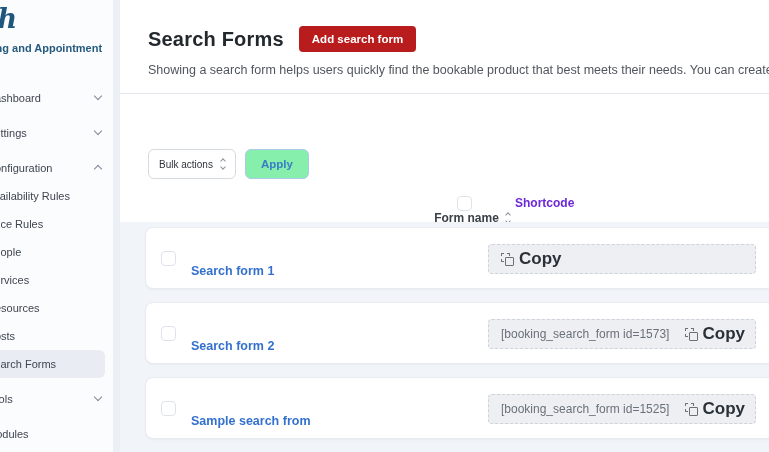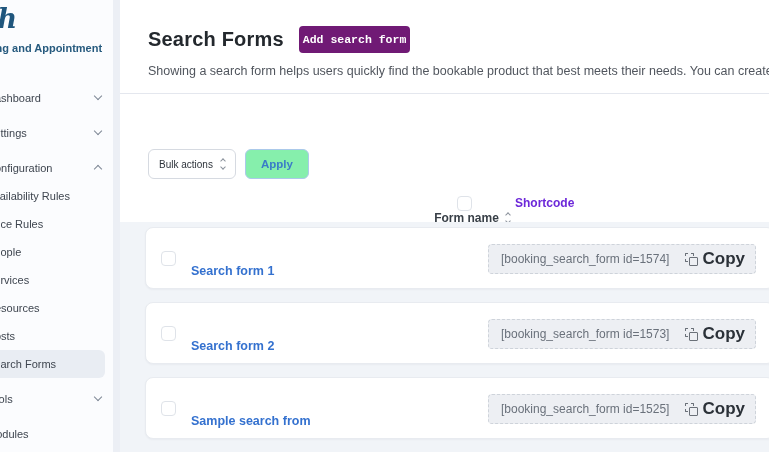--- a/index.html
+++ b/index.html
@@ -42,23 +42,23 @@
 
   
   .main {
     position:absolute; left:120px; top:0; width:649px; height:452px;
     background:#ffffff; overflow:hidden;
   }
   .main-header { height:94px; border-bottom:1px solid #e4e7ee; padding:26px 0 0 28px; }
   .title-row { display:flex; align-items:center; }
   .page-title { font-size:20px; font-weight:600; color:#23282d; letter-spacing:.2px; }
   .add-btn {
-    margin-left:15px; background:#701a75; color:#fff; border:none;
-    font-family:Liberation Mono, monospace; font-size:11.5px; font-weight:bold;
-    padding:7px 4px; border-radius:4px; cursor:pointer;
+    margin-left:15px; background:#b91c1c; color:#fff; border:none;
+    font-family:Liberation Sans, sans-serif; font-size:11.5px; font-weight:bold;
+    padding:7px 13px; border-radius:4px; cursor:pointer;
   }
   .page-desc {
     margin-top:11px; font-size:12.5px; color:#51565e; white-space:nowrap;
     overflow:hidden;
   }
 
   .toolbar { margin:55px 0 0 28px; display:flex; align-items:center; }
   .bulk-select {
     height:30px; background:#fff; border:1px solid #d6dae1; border-radius:6px;
     display:flex; align-items:center; padding:0 10px; cursor:pointer;
@@ -211,21 +211,20 @@
     </span>
     <span class="th-shortcode">Shortcode</span>
   </div>
 
   <div class="rows-area">
 
     <div class="row-card">
       <span class="checkbox"></span>
       <a class="row-link">Search form 1</a>
       <div class="shortcode-pill">
-        <span class="shortcode-text">[booking_search_form id=1574]</span>
         <button class="copy-btn">
           <span class="copy-icon"></span>
           <span class="copy-label">Copy</span>
         </button>
       </div>
     </div>
 
     <div class="row-card">
       <span class="checkbox"></span>
       <a class="row-link">Search form 2</a>

